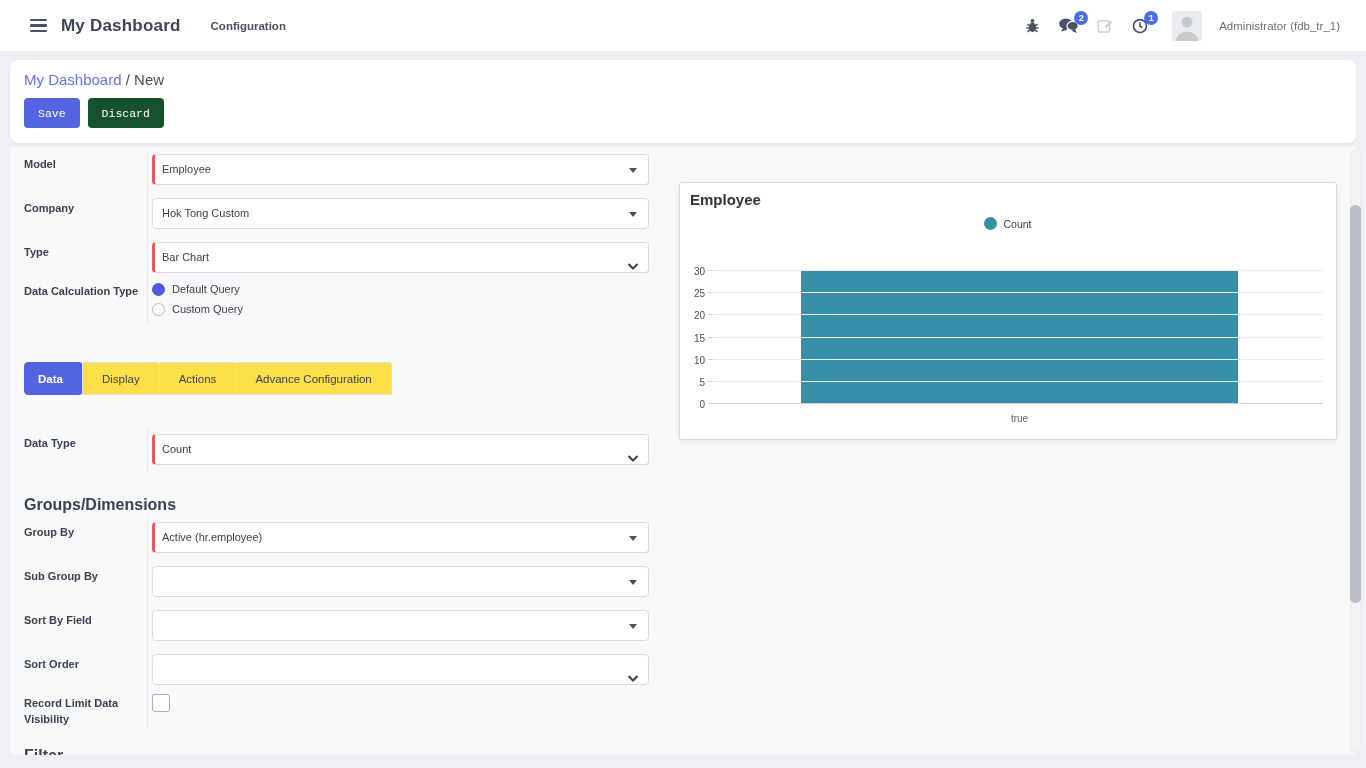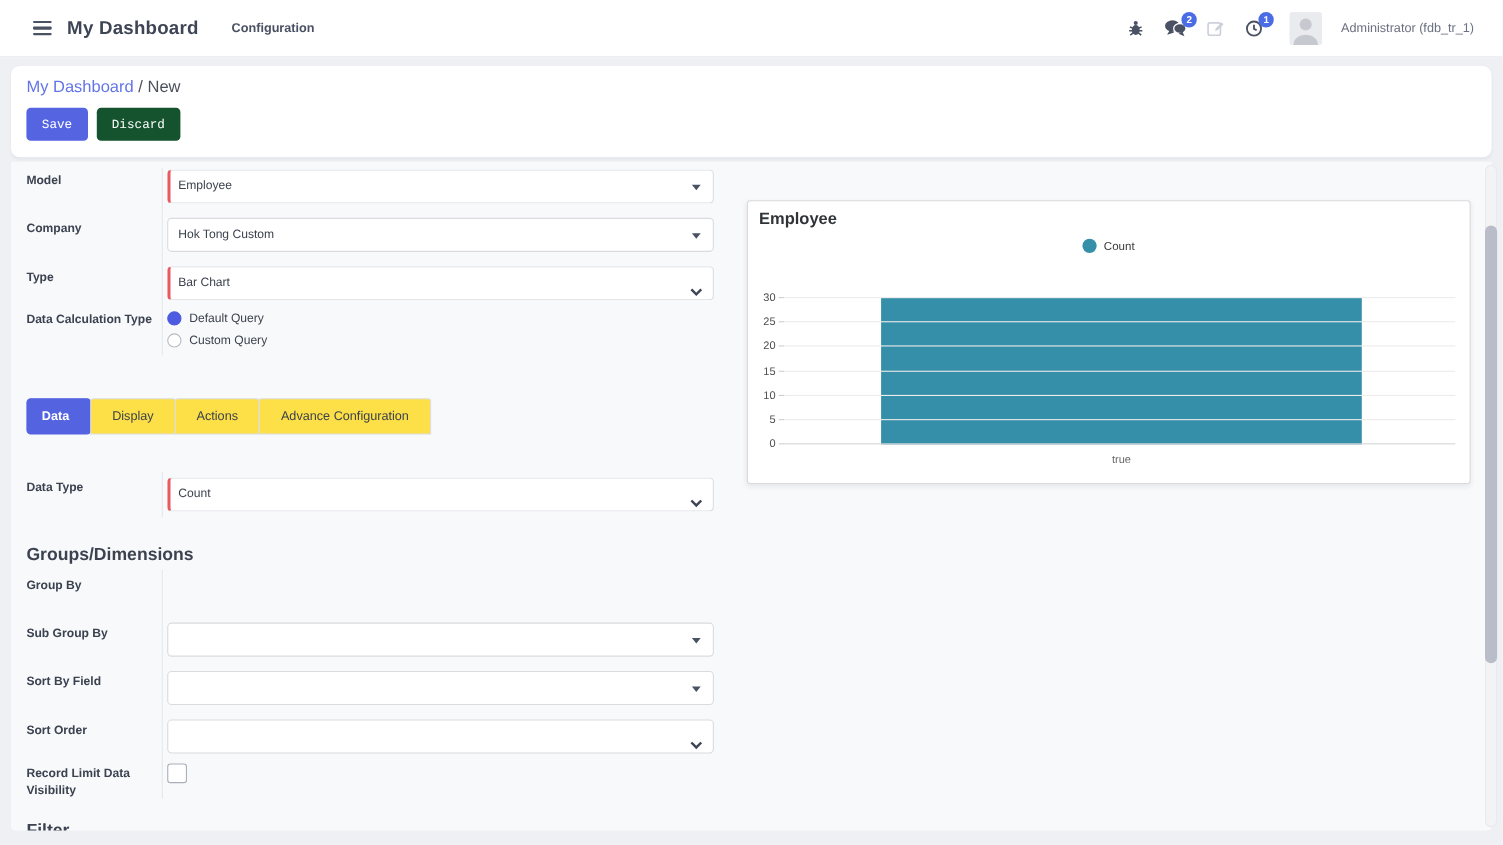--- a/index.html
+++ b/index.html
@@ -63,21 +63,21 @@
     font-size:11px; color:#3c424d; line-height:29px; padding-left:9px;
     cursor:pointer;
   }
   .input.req { border-left:3px solid #e85a5f; padding-left:7px; }
   .caret {
     position:absolute; right:11px; top:13px; width:0; height:0;
     border-left:4px solid transparent; border-right:4px solid transparent;
     border-top:5px solid #4a5163;
   }
   .chev { position:absolute; right:9px; top:10px; }
-  .radio-line { position:absolute; left:142px; display:flex; align-items:center; gap:7px; font-size:11px; color:#3c424d; cursor:pointer; }
+  .radio-line { position:absolute; left:142px; display:flex; gap:7px; font-size:11px; color:#3c424d; cursor:pointer; }
   .radio { width:13px; height:13px; border-radius:50%; background:#fff; border:1px solid #b6bac2; }
   .radio.checked { background:#4c5be0; border-color:#4c5be0; box-shadow:inset 0 0 0 1.5px #4c5be0; }
   .checkbox { position:absolute; left:142px; width:18px; height:18px; background:#fff; border:1px solid #a9aeb9; border-radius:3px; cursor:pointer; }
   .section-h { position:absolute; left:14px; font-size:16px; font-weight:700; color:#3b4250; }
 
   
   .tabs { position:absolute; left:14px; top:215px; display:flex; }
   .tab {
     height:33px; padding:0 19px; display:flex; align-items:center;
     background:#fde047; border:1px solid #dcdee4; margin-left:-1px;
@@ -229,20 +229,24 @@
           <path d="M1.5 2l4.5 4.5L10.5 2" stroke="#3e4555" stroke-width="2.2"></path>
         </svg>
     </span>
   </div>
 
   <div class="section-h" style="top:349px;">Groups/Dimensions</div>
 
   <div class="v-div" style="top:371px;height:208px;"></div>
 
   <div class="f-label" style="top:377px;">Group By</div>
+  <div class="input req" style="top:375px;">
+    <span>Active (hr.employee)</span>
+    <span class="caret"></span>
+  </div>
 
   <div class="f-label" style="top:421px;">Sub Group By</div>
   <div class="input" style="top:419px;">
     <span></span>
     <span class="caret"></span>
   </div>
 
   <div class="f-label" style="top:465px;">Sort By Field</div>
   <div class="input" style="top:463px;">
     <span></span>

